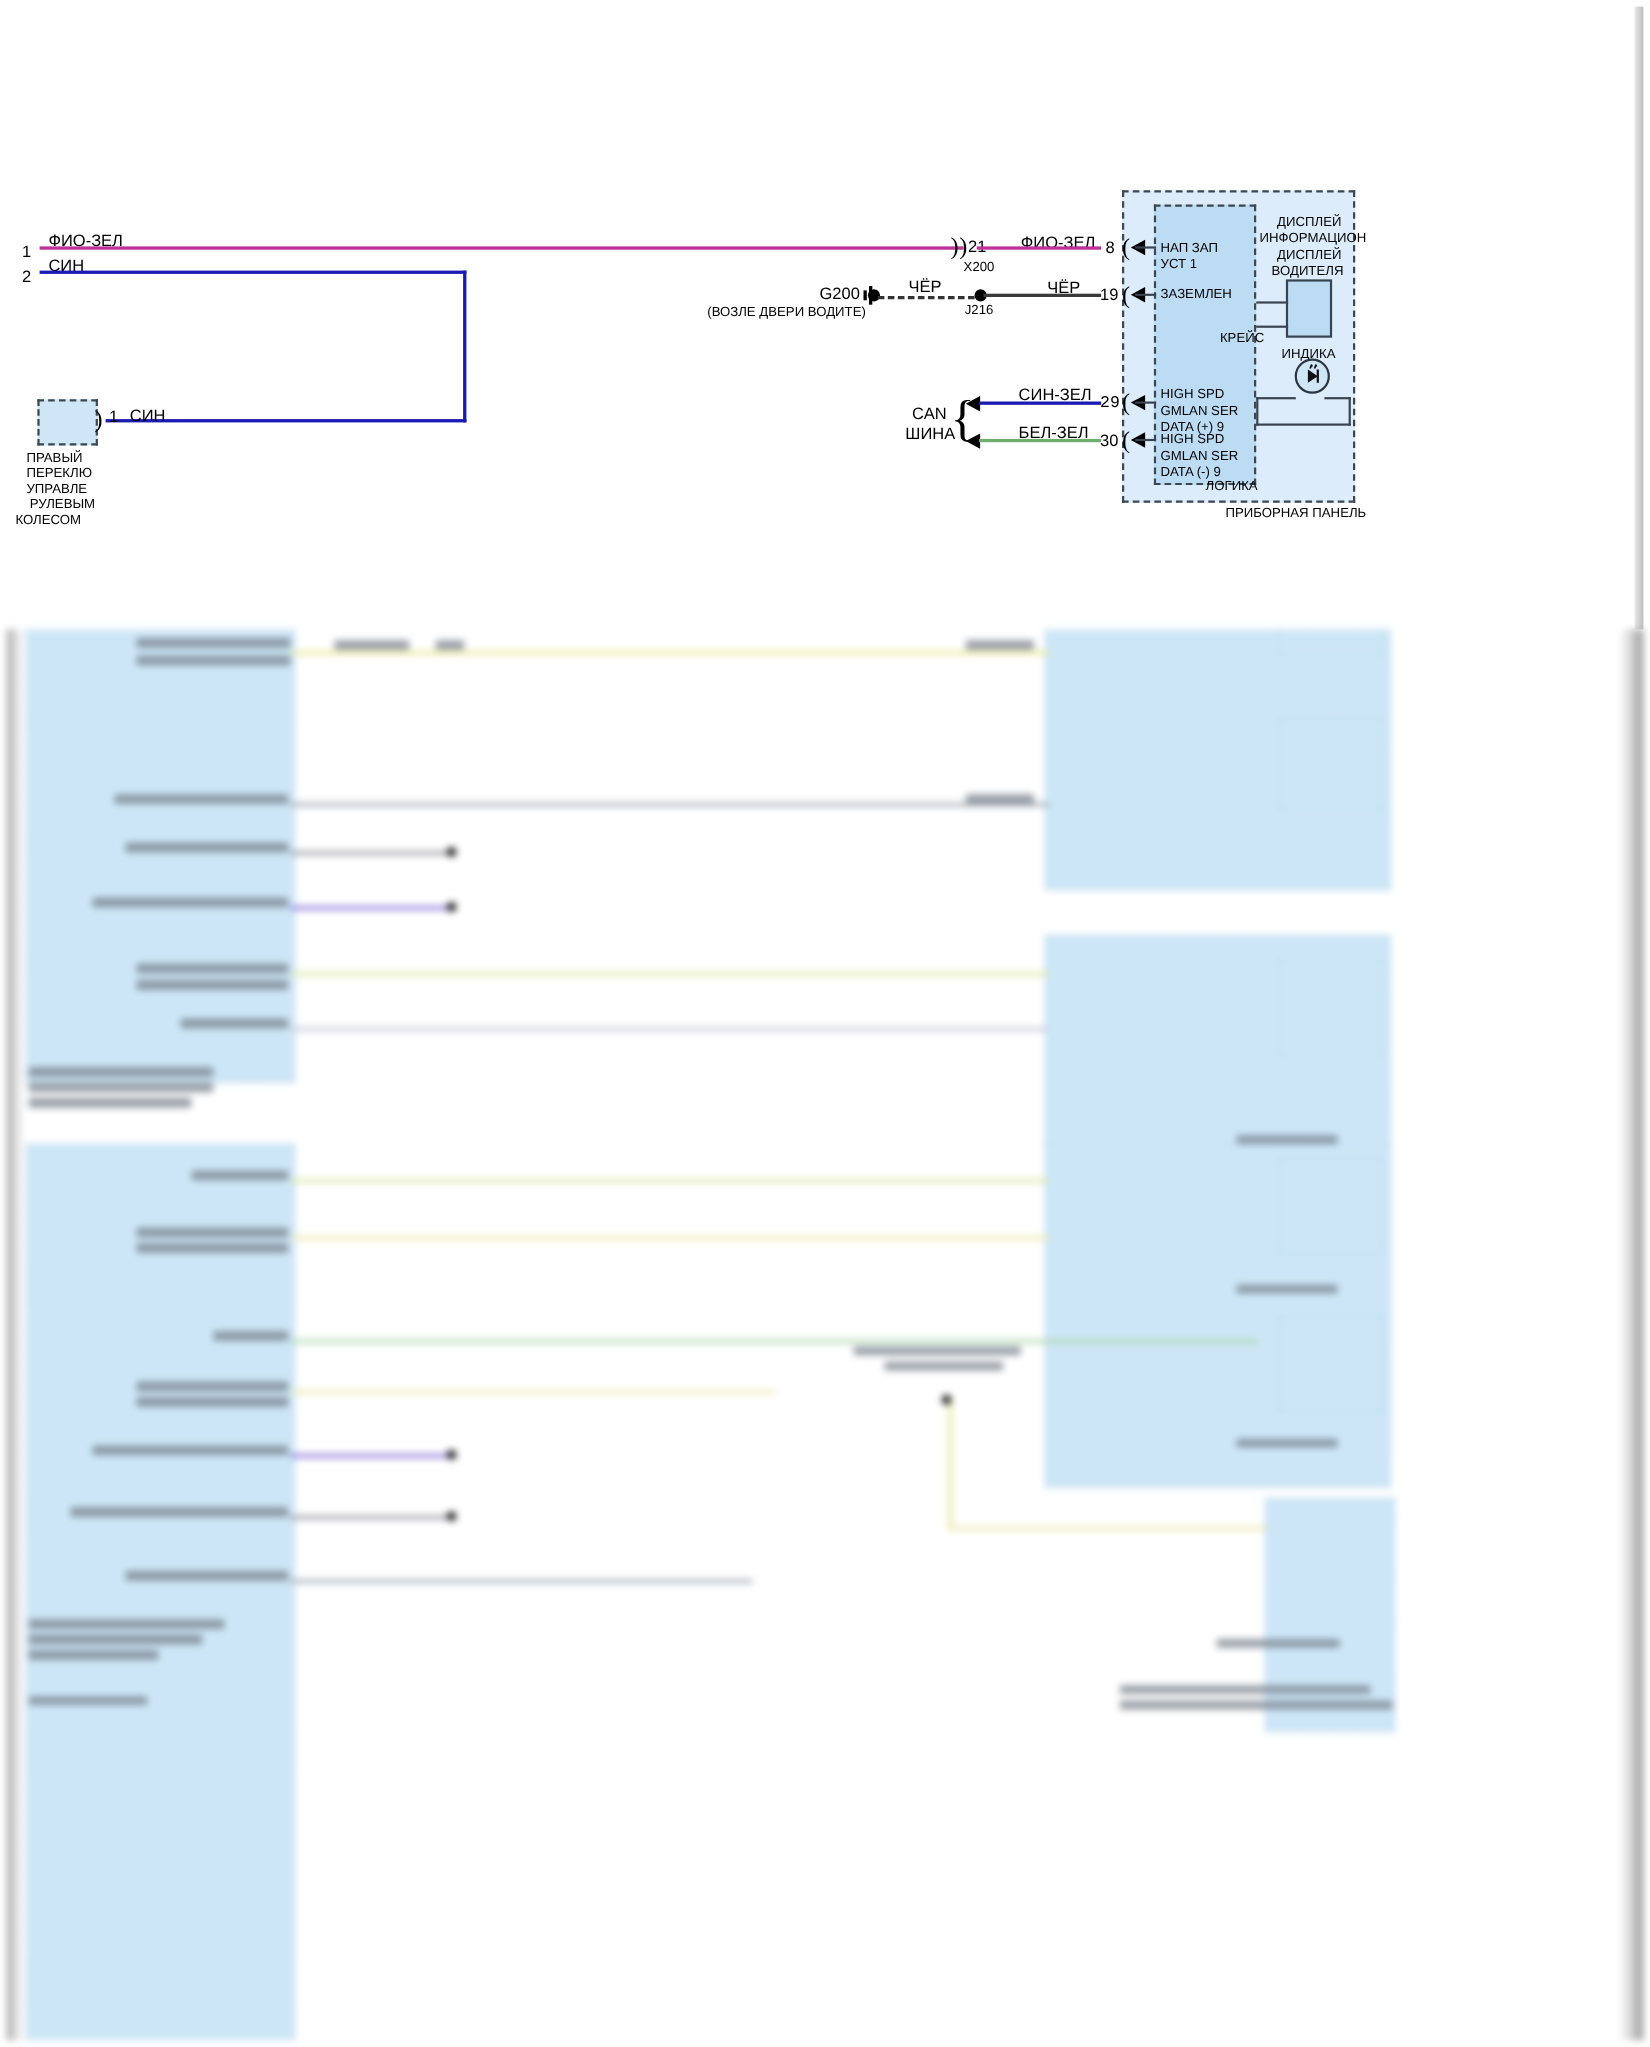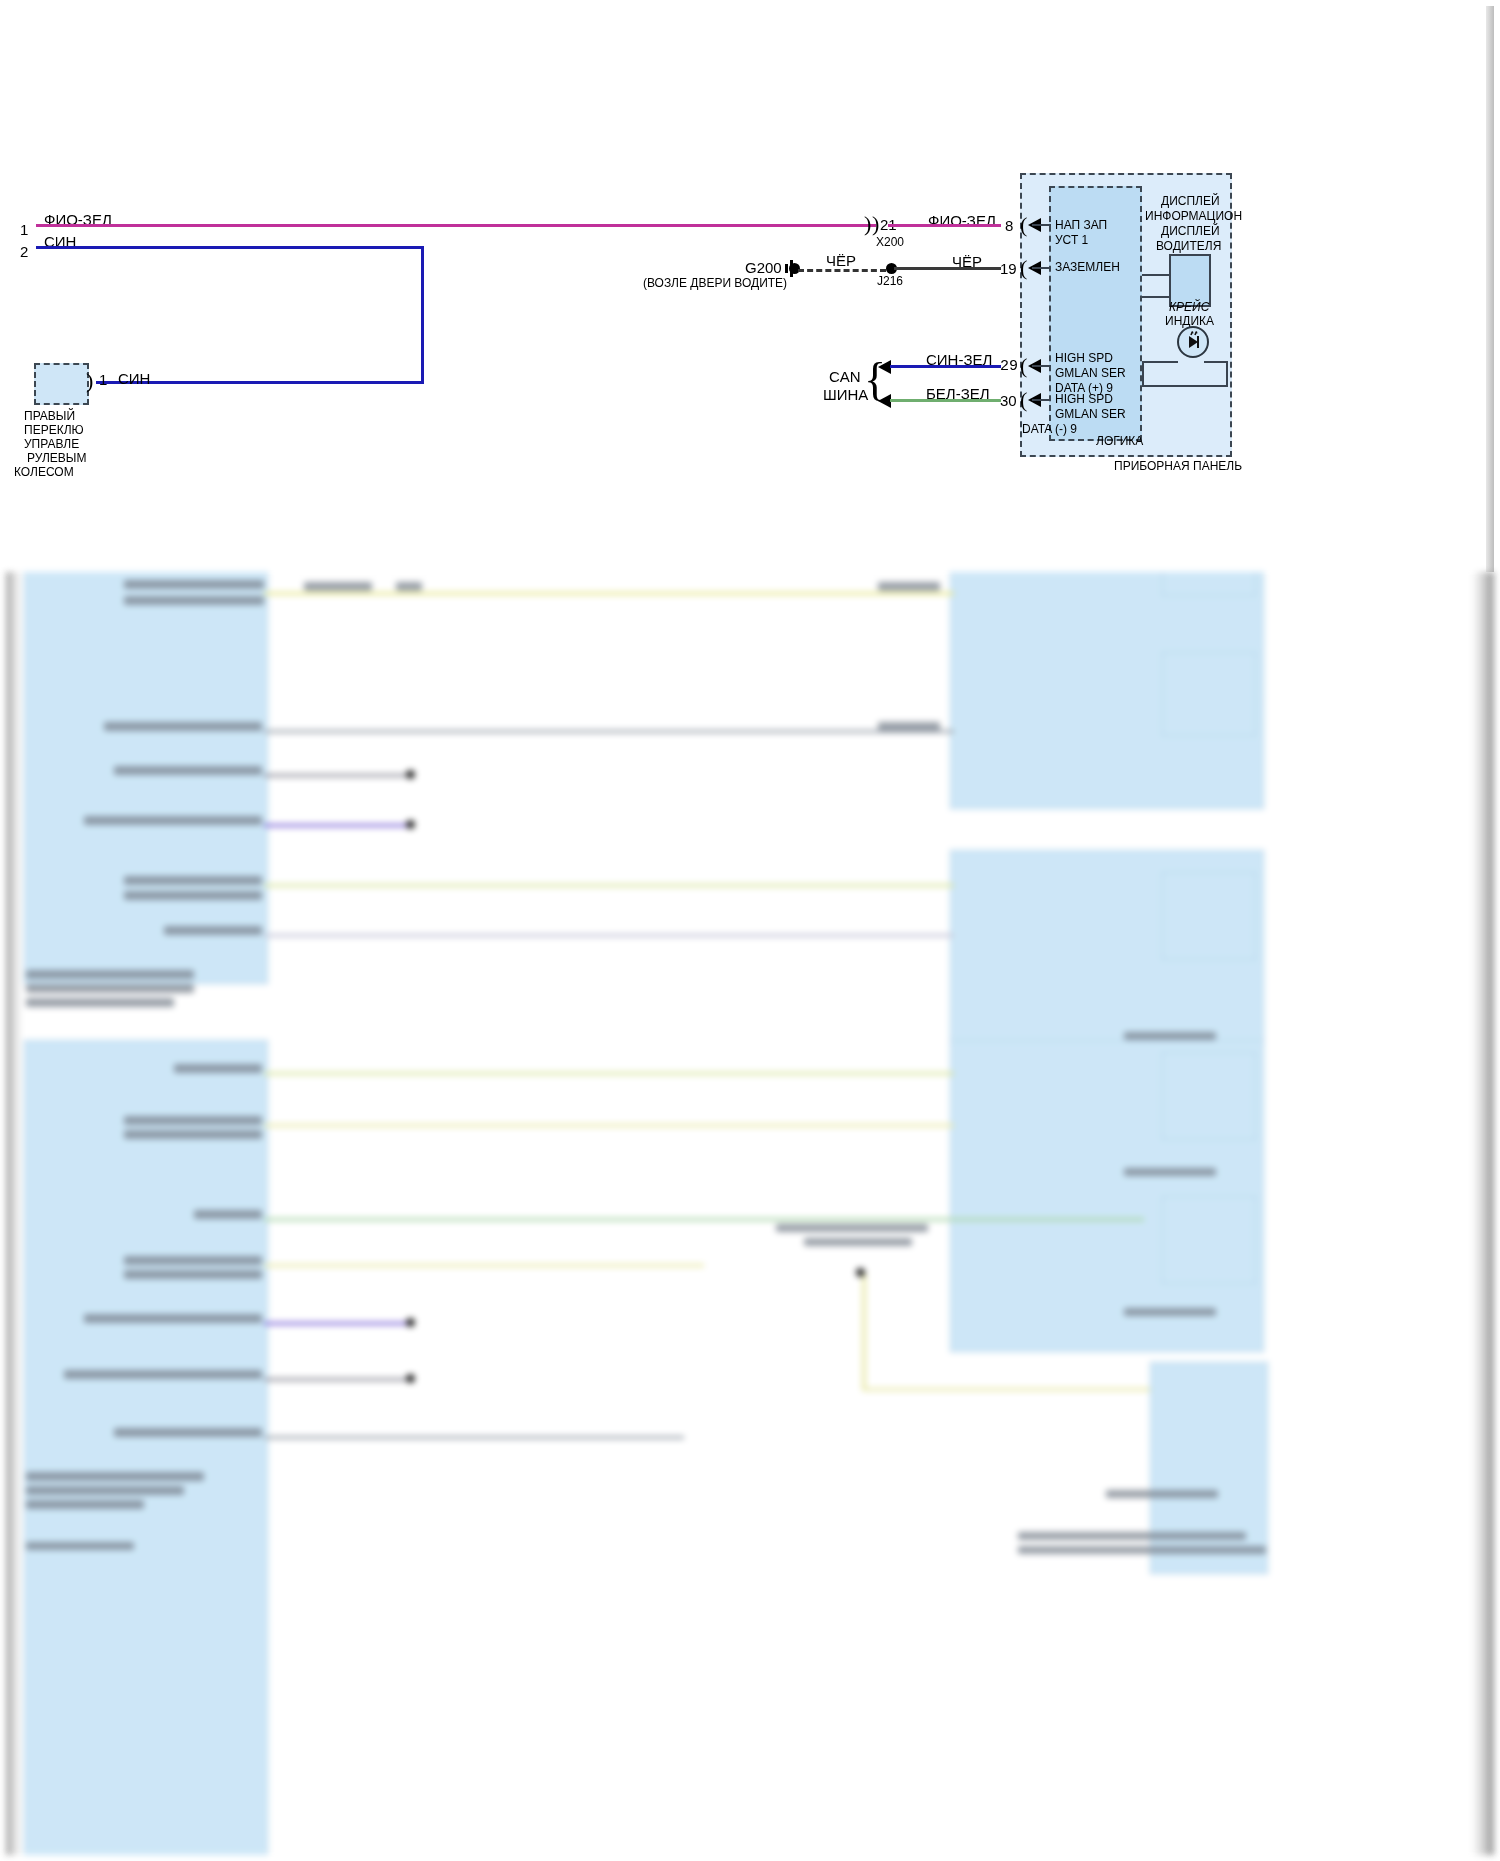--- a/index.html
+++ b/index.html
@@ -153,34 +153,34 @@
     <div class="lbl sm" style="left:1049px;top:345px;">HIGH SPD</div>
     <div class="lbl sm" style="left:1049px;top:360px;">GMLAN SER</div>
     <div class="lbl sm" style="left:1049px;top:375px;">DATA (+) 9</div>
 
     <div class="pin" style="left:994px;top:386px;">30</div>
     <div class="conn" style="left:1014px;top:385px;">(</div>
     <div class="arrow-r" style="left:1022px;top:387px;transform:scaleX(-1);"></div>
     <div class="panel-line" style="left:1026px;top:393px;width:19px;height:2px;"></div>
     <div class="lbl sm" style="left:1049px;top:386px;">HIGH SPD</div>
     <div class="lbl sm" style="left:1049px;top:401px;">GMLAN SER</div>
-    <div class="lbl sm" style="left:1016px;top:416px;">DATA (-) 9</div>
+    <div class="lbl sm" style="left:1049px;top:416px;">DATA (-) 9</div>
 
     <div class="lbl sm" style="left:1090px;top:428px;">ЛОГИКА</div>
 
     <div class="lbl sm" style="left:1155px;top:188px;">ДИСПЛЕЙ</div>
     <div class="lbl sm" style="left:1139px;top:203px;">ИНФОРМАЦИОН</div>
     <div class="lbl sm" style="left:1155px;top:218px;">ДИСПЛЕЙ</div>
     <div class="lbl sm" style="left:1150px;top:233px;">ВОДИТЕЛЯ</div>
 
     <div class="comp solid-box" style="left:1163px;top:248px;width:42px;height:53px;"></div>
     <div class="panel-line" style="left:1136px;top:268px;width:29px;height:2px;"></div>
     <div class="panel-line" style="left:1136px;top:290px;width:29px;height:2px;"></div>
 
-    <div class="lbl sm" style="left:1163px;top:294px;font-style:italic;">КРЕЙС</div>
+    <div class="lbl sm" style="left:1103px;top:294px;">КРЕЙС</div>
     <div class="lbl sm" style="left:1159px;top:308px;">ИНДИКА</div>
 
     <div class="led-circle" style="left:1171px;top:320px;width:28px;height:28px;">
       <svg width="28" height="28" viewBox="0 0 28 28" aria-hidden="true">
         <path d="M10 8 L10 20 L19 14 Z" fill="#111"></path>
         <line x1="19" y1="8" x2="19" y2="20" stroke="#111" stroke-width="2"></line>
         <line x1="12" y1="7" x2="13.5" y2="3.5" stroke="#111" stroke-width="1.6"></line>
         <polygon points="13.5,3.2 12.3,5.2 14.7,5.2" fill="#111"></polygon>
         <line x1="16" y1="7" x2="17.5" y2="3.5" stroke="#111" stroke-width="1.6"></line>
         <polygon points="17.5,3.2 16.3,5.2 18.7,5.2" fill="#111"></polygon>

